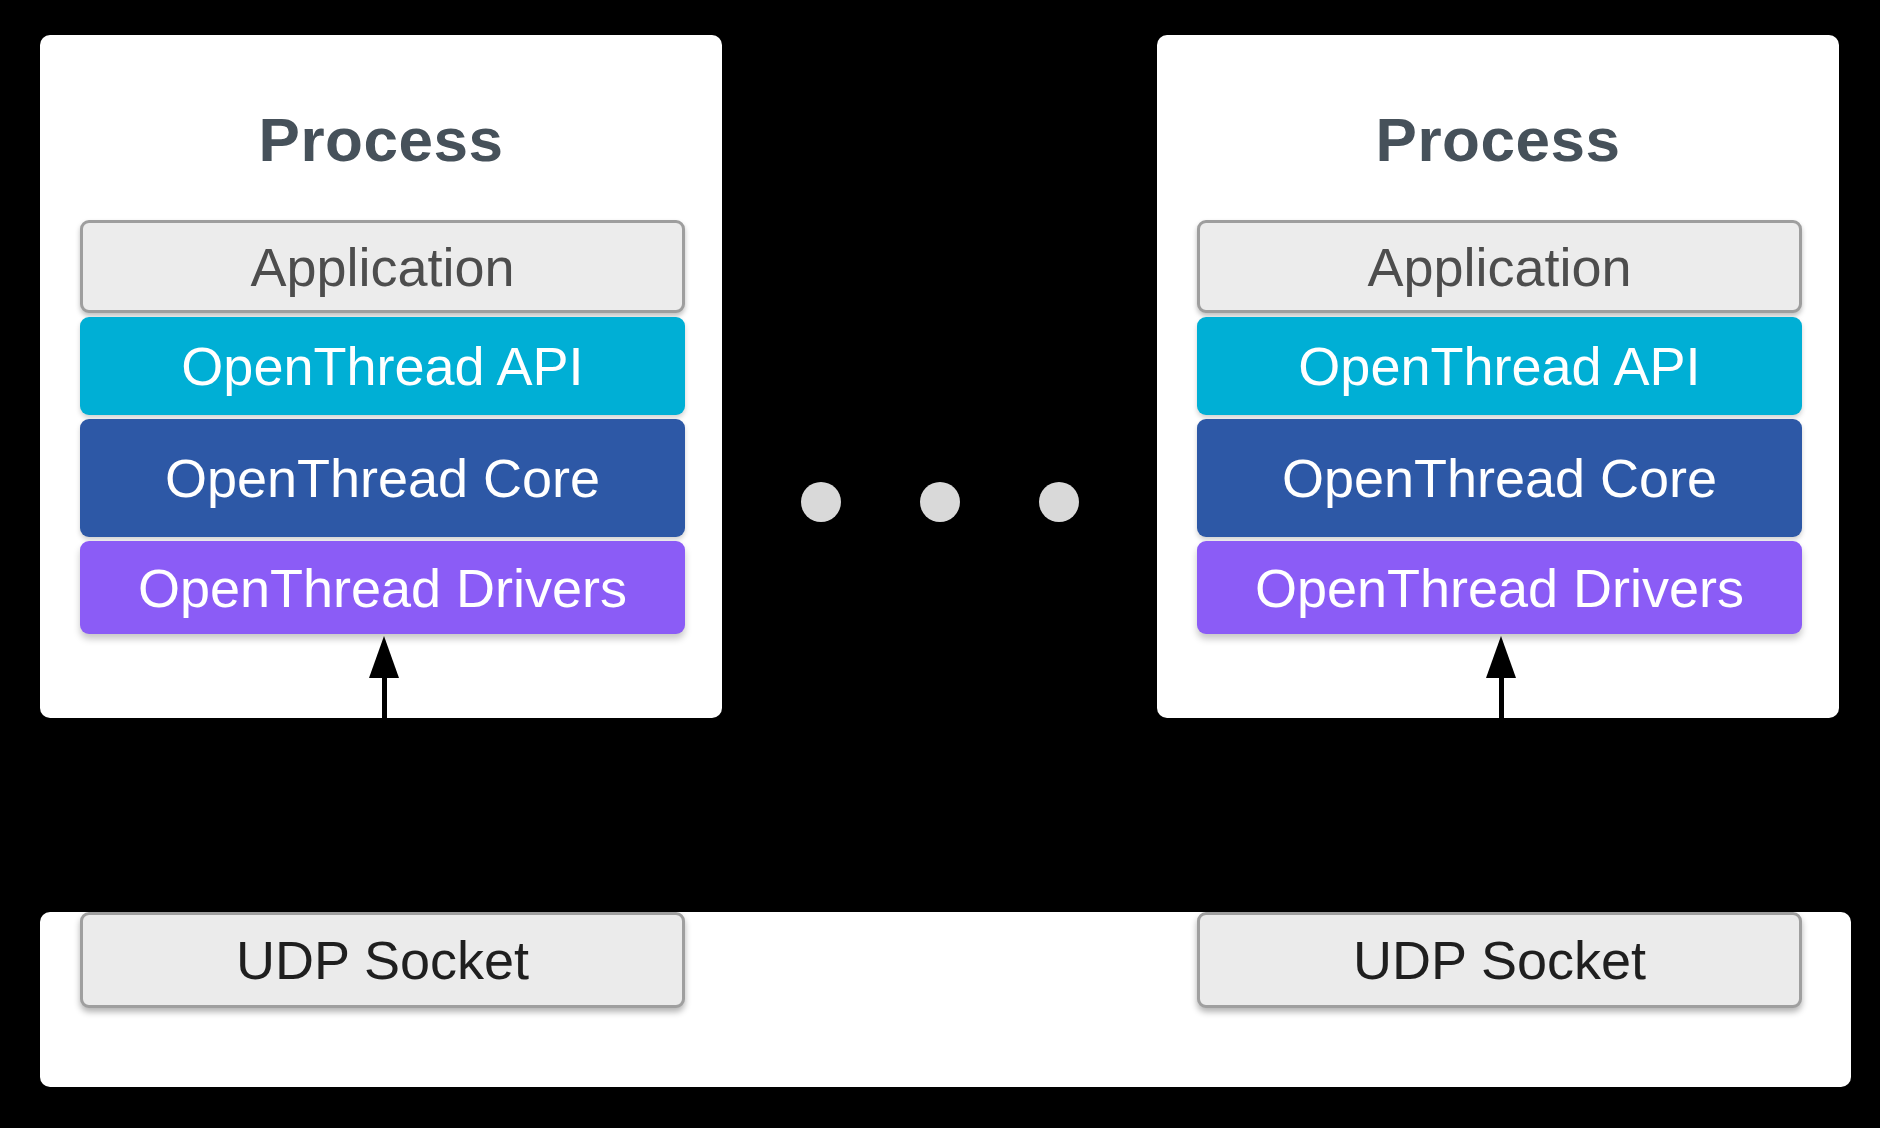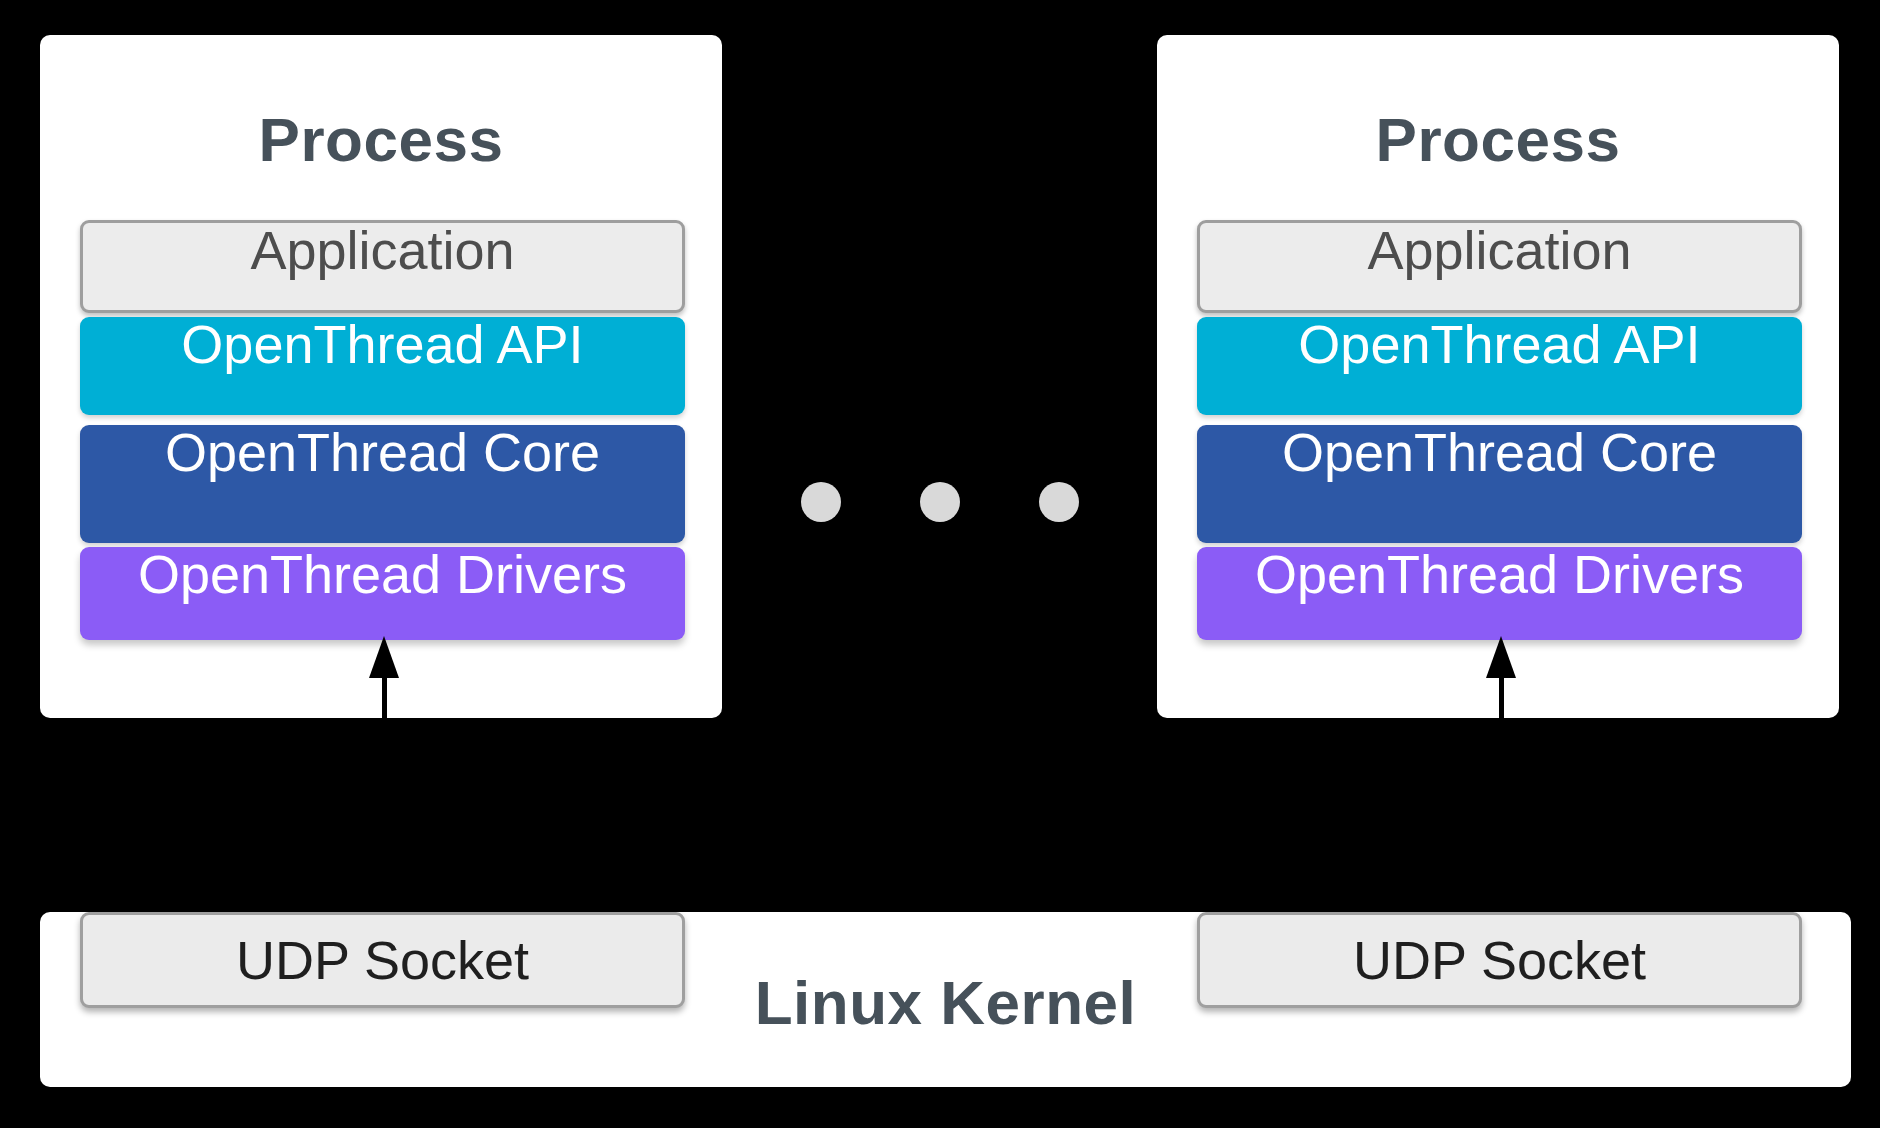--- a/index.html
+++ b/index.html
@@ -15,28 +15,28 @@
   .process-box.left{left:40px;}
   .process-box.right{left:1157px;}
   .process-title{
     position:absolute;top:74px;left:0;width:100%;margin:0;
     text-align:center;font-size:62px;font-weight:bold;line-height:1;
     color:#46515a;letter-spacing:0.5px;
   }
   .stack{position:absolute;left:40px;top:185px;width:605px;}
   .layer{
     box-sizing:border-box;width:605px;border-radius:9px;
-    display:flex;align-items:flex-start;justify-content:center;
+    display:flex;align-items:center;justify-content:center;
     font-size:54px;line-height:1;
   }
   .layer.application{
     height:93px;background:#ececec;border:3px solid #9e9e9e;color:#4d4d4d;
     margin-bottom:4px;box-shadow:0 3px 5px rgba(0,0,0,0.25);
   }
-  .layer.api{height:98px;background:#00afd5;color:#ffffff;margin-bottom:10px;box-shadow:0 3px 5px rgba(0,0,0,0.18);}
+  .layer.api{height:98px;background:#00afd5;color:#ffffff;margin-bottom:4px;box-shadow:0 3px 5px rgba(0,0,0,0.18);}
   .layer.core{height:118px;background:#2d58a6;color:#ffffff;margin-bottom:4px;box-shadow:0 3px 5px rgba(0,0,0,0.18);}
   .layer.drivers{height:93px;background:#8b5cf6;color:#ffffff;box-shadow:0 5px 7px rgba(0,0,0,0.22);}
   
   .arrow{position:absolute;left:329px;top:601px;width:30px;height:82px;}
   .arrow .head{
     width:0;height:0;margin:0 auto;
     border-left:15px solid transparent;border-right:15px solid transparent;
     border-bottom:42px solid #000000;
   }
   .arrow .shaft{width:5px;height:40px;margin:0 auto;background:#000000;}
@@ -118,16 +118,15 @@
     </div>
   </section>
 
   <section class="kernel-box">
     <div class="udp left">
       <span>UDP Socket</span>
     </div>
     <div class="udp right">
       <span>UDP Socket</span>
     </div>
-    <h2 class="kernel-title">Linux Kernel</h2>
   </section>
 
 </div>
 
 </body></html>

